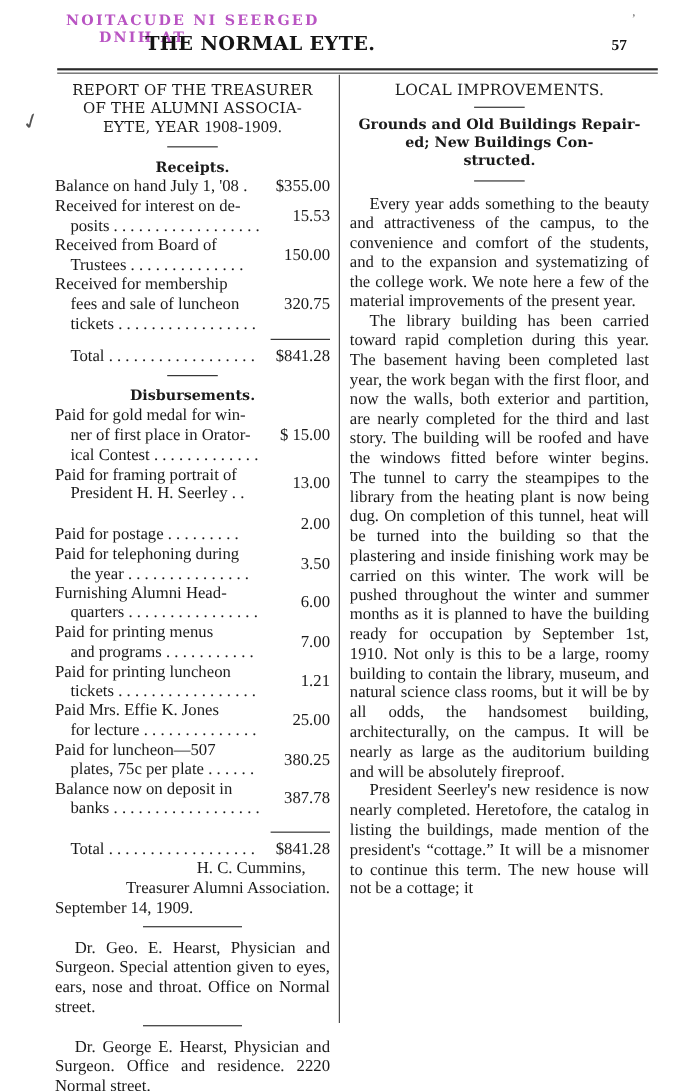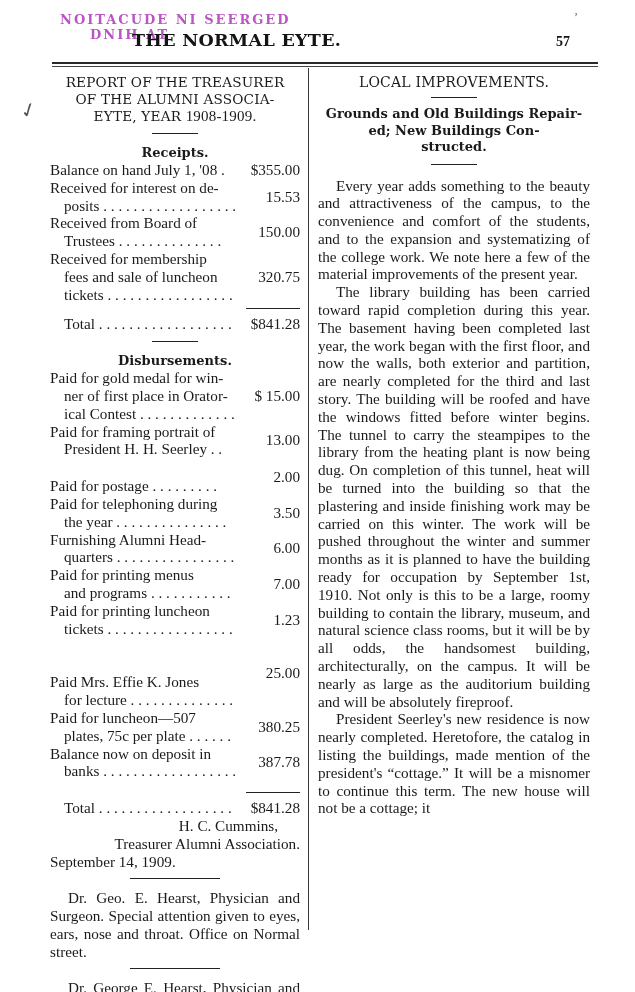--- a/index.html
+++ b/index.html
@@ -194,25 +194,25 @@
           <span style="display: block;">Paid for printing menus</span>
           <span class="cont">and programs . . . . . . . . . . .</span>
         </span>
         <span class="amt">7.00</span>
       </div>
       <div class="entry">
         <span class="desc">
           <span style="display: block;">Paid for printing luncheon</span>
           <span class="cont">tickets . . . . . . . . . . . . . . . . .</span>
         </span>
-        <span class="amt">1.23</span>
-      </div>
-      <div class="entry">
-        <span class="desc">
-          <span style="display: block; margin-top: 36px;">Paid Mrs. Effie K. Jones</span>
+        <span class="amt">1.21</span>
+      </div>
+      <div class="entry">
+        <span class="desc">
+          <span style="display: block;">Paid Mrs. Effie K. Jones</span>
           <span class="cont">for lecture . . . . . . . . . . . . . .</span>
         </span>
         <span class="amt">25.00</span>
       </div>
       <div class="entry">
         <span class="desc">
           <span style="display: block;">Paid for luncheon—507</span>
           <span class="cont">plates, 75c per plate . . . . . .</span>
         </span>
         <span class="amt">380.25</span>

